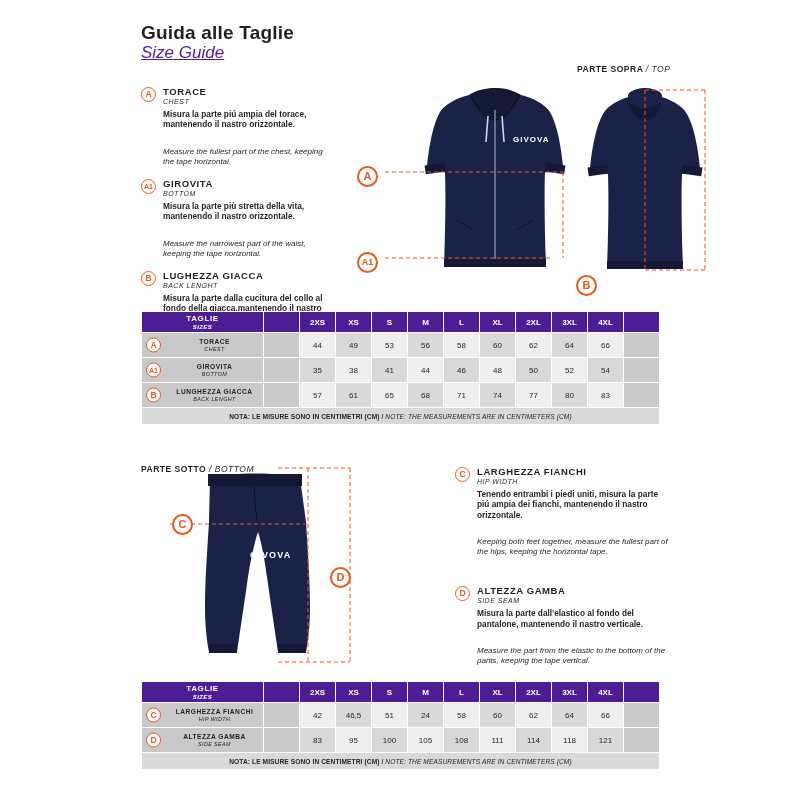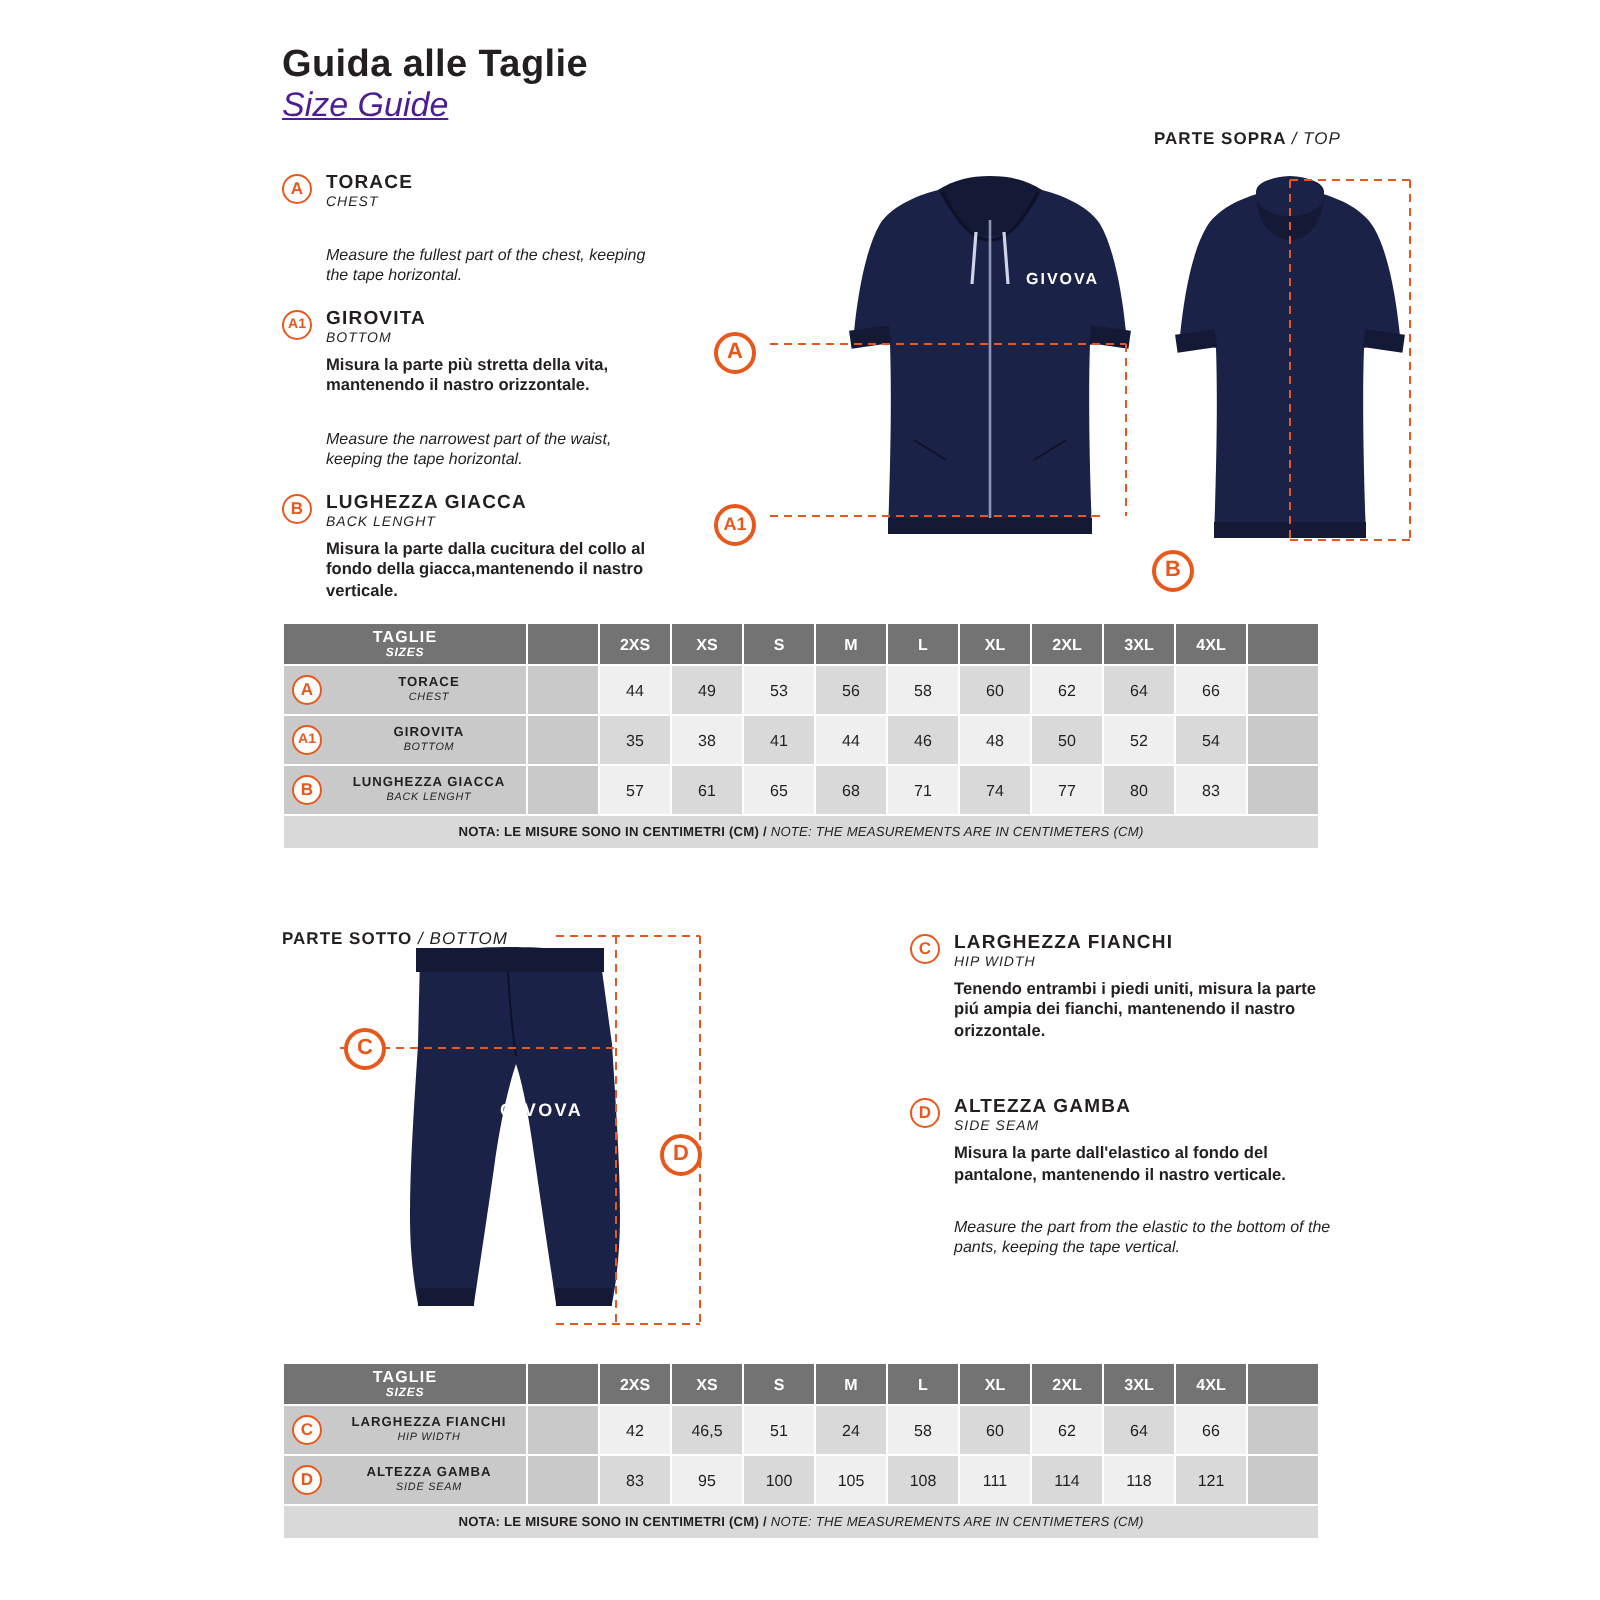--- a/index.html
+++ b/index.html
@@ -41,21 +41,21 @@
 
   
   .top-label{position:absolute;left:577px;top:64px;font-size:8.5px;font-weight:bold;letter-spacing:.5px;}
   .top-label i{font-weight:normal;font-style:italic;}
 
   .garment-area{position:absolute;left:345px;top:80px;width:420px;height:220px;}
 
   
   .tbl{position:absolute;width:518px;border-collapse:collapse;table-layout:fixed;}
   .tbl td{border:1px solid #ffffff;padding:0;height:24px;font-size:8px;text-align:center;vertical-align:middle;}
-  .hdr td{background:#737373;color:#fff;height:20px;font-weight:bold;font-size:8px;}
+  .hdr td{background:#4c1d95;color:#fff;height:20px;font-weight:bold;font-size:8px;}
   .hdr td.tl{text-align:center;}
   .t-sizes1{font-size:8px;font-weight:bold;letter-spacing:.6px;line-height:9px;}
   .t-sizes2{font-size:6px;font-style:italic;letter-spacing:.4px;line-height:8px;}
   .rowlbl{background:#c9c9c9;text-align:left;padding-left:24px !important;position:relative;}
   .rowlbl .badge{position:absolute;left:4px;top:50%;transform:translateY(-50%);}
   .rl1{font-size:6.6px;font-weight:bold;letter-spacing:.5px;line-height:8px;}
   .rl2{font-size:5.4px;font-style:italic;letter-spacing:.4px;line-height:7px;}
   .cell-d{background:#d9d9d9;margin-top:24px;}
   .cell-l{background:#efefef;}
   .cell-e{background:#c9c9c9;}
@@ -78,20 +78,21 @@
     <div class="title-main">Guida alle Taglie</div>
     <div class="title-sub">Size Guide</div>
   </div>
 
   <div class="legend">
 
     <div class="leg-item">
       <div class="badge">A</div>
       <div class="leg-t1">TORACE</div>
       <div class="leg-t2">CHEST</div>
+      <div class="leg-it">Misura la parte piú ampia del torace, mantenendo il nastro orizzontale.</div>
       <div class="leg-en">Measure the fullest part of the chest, keeping the tape horizontal.</div>
     </div>
 
     <div class="leg-item">
       <div class="badge sm">A1</div>
       <div class="leg-t1">GIROVITA</div>
       <div class="leg-t2">BOTTOM</div>
       <div class="leg-it">Misura la parte più stretta della vita, mantenendo il nastro orizzontale.</div>
       <div class="leg-en">Measure the narrowest part of the waist, keeping the tape horizontal.</div>
     </div>
@@ -299,20 +300,21 @@
     <div class="badge big" style="position:absolute;left:22px;top:52px;">C</div>
     <div class="badge big" style="position:absolute;left:180px;top:105px;">D</div>
   </div>
 
   <div class="legend2">
     <div class="leg-item" style="margin-bottom:28px;">
       <div class="badge">C</div>
       <div class="leg-t1">LARGHEZZA FIANCHI</div>
       <div class="leg-t2">HIP WIDTH</div>
       <div class="leg-it">Tenendo entrambi i piedi uniti, misura la parte piú ampia dei fianchi, mantenendo il nastro orizzontale.</div>
+      <div class="leg-en">Keeping both feet together, measure the fullest part of the hips, keeping the horizontal tape.</div>
     </div>
     <div class="leg-item">
       <div class="badge">D</div>
       <div class="leg-t1">ALTEZZA GAMBA</div>
       <div class="leg-t2">SIDE SEAM</div>
       <div class="leg-it">Misura la parte dall'elastico al fondo del pantalone, mantenendo il nastro verticale.</div>
       <div class="leg-en">Measure the part from the elastic to the bottom of the pants, keeping the tape vertical.</div>
     </div>
   </div>
 

